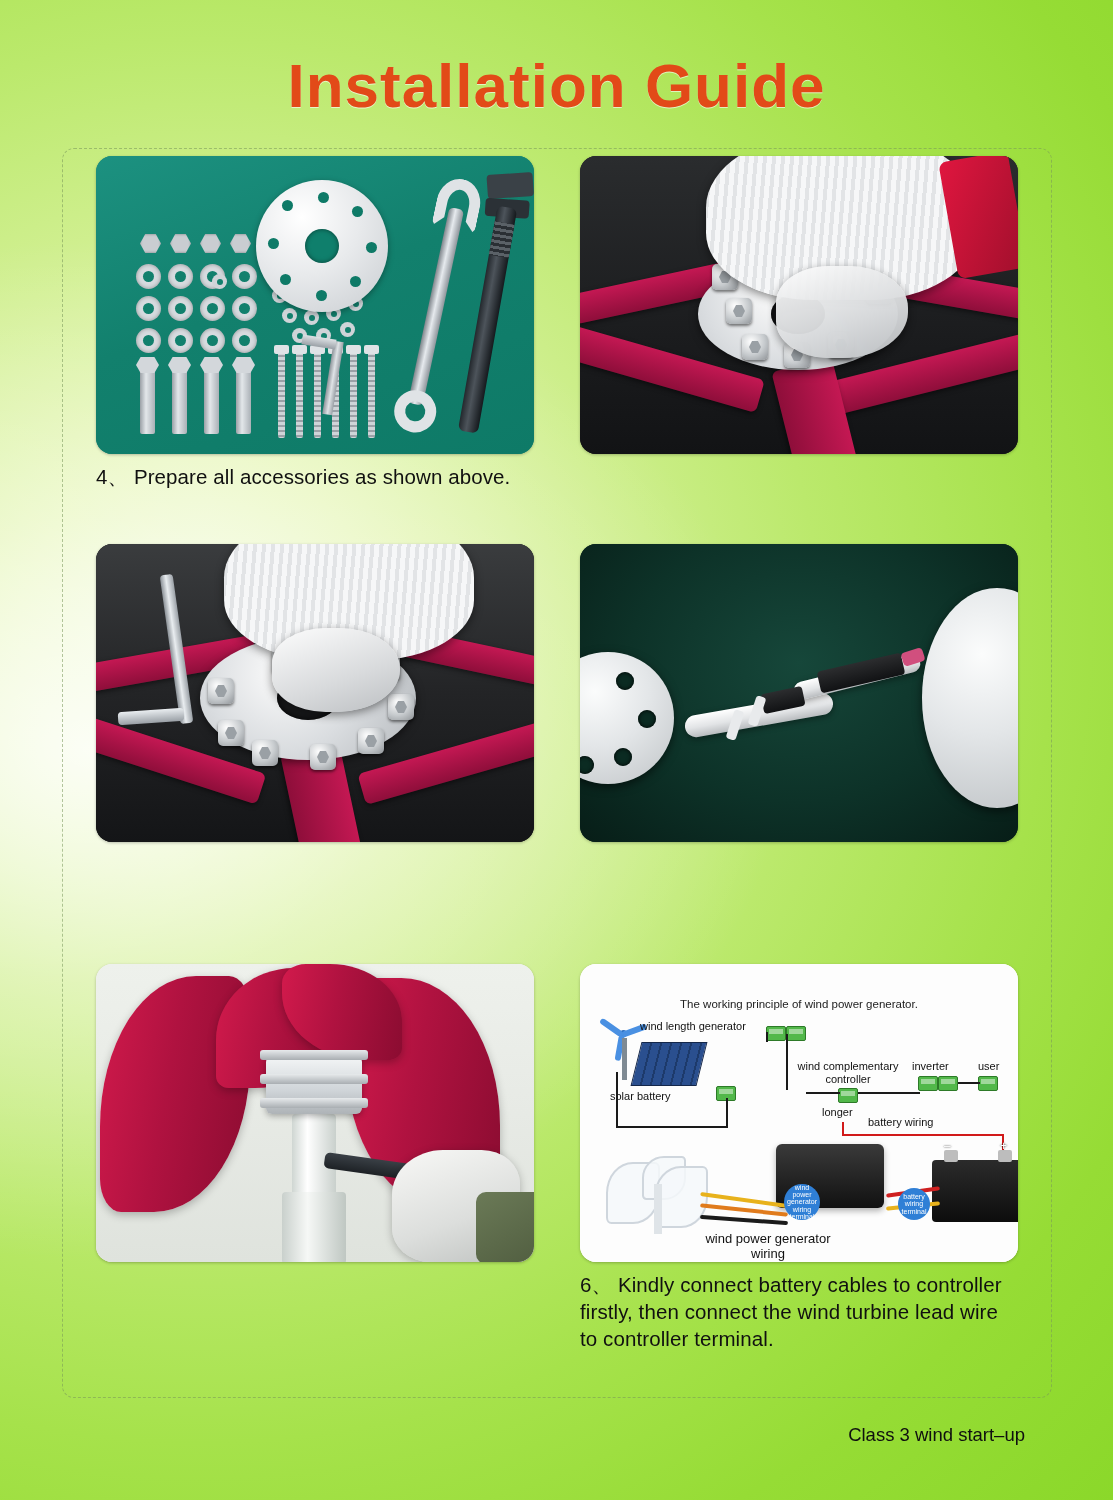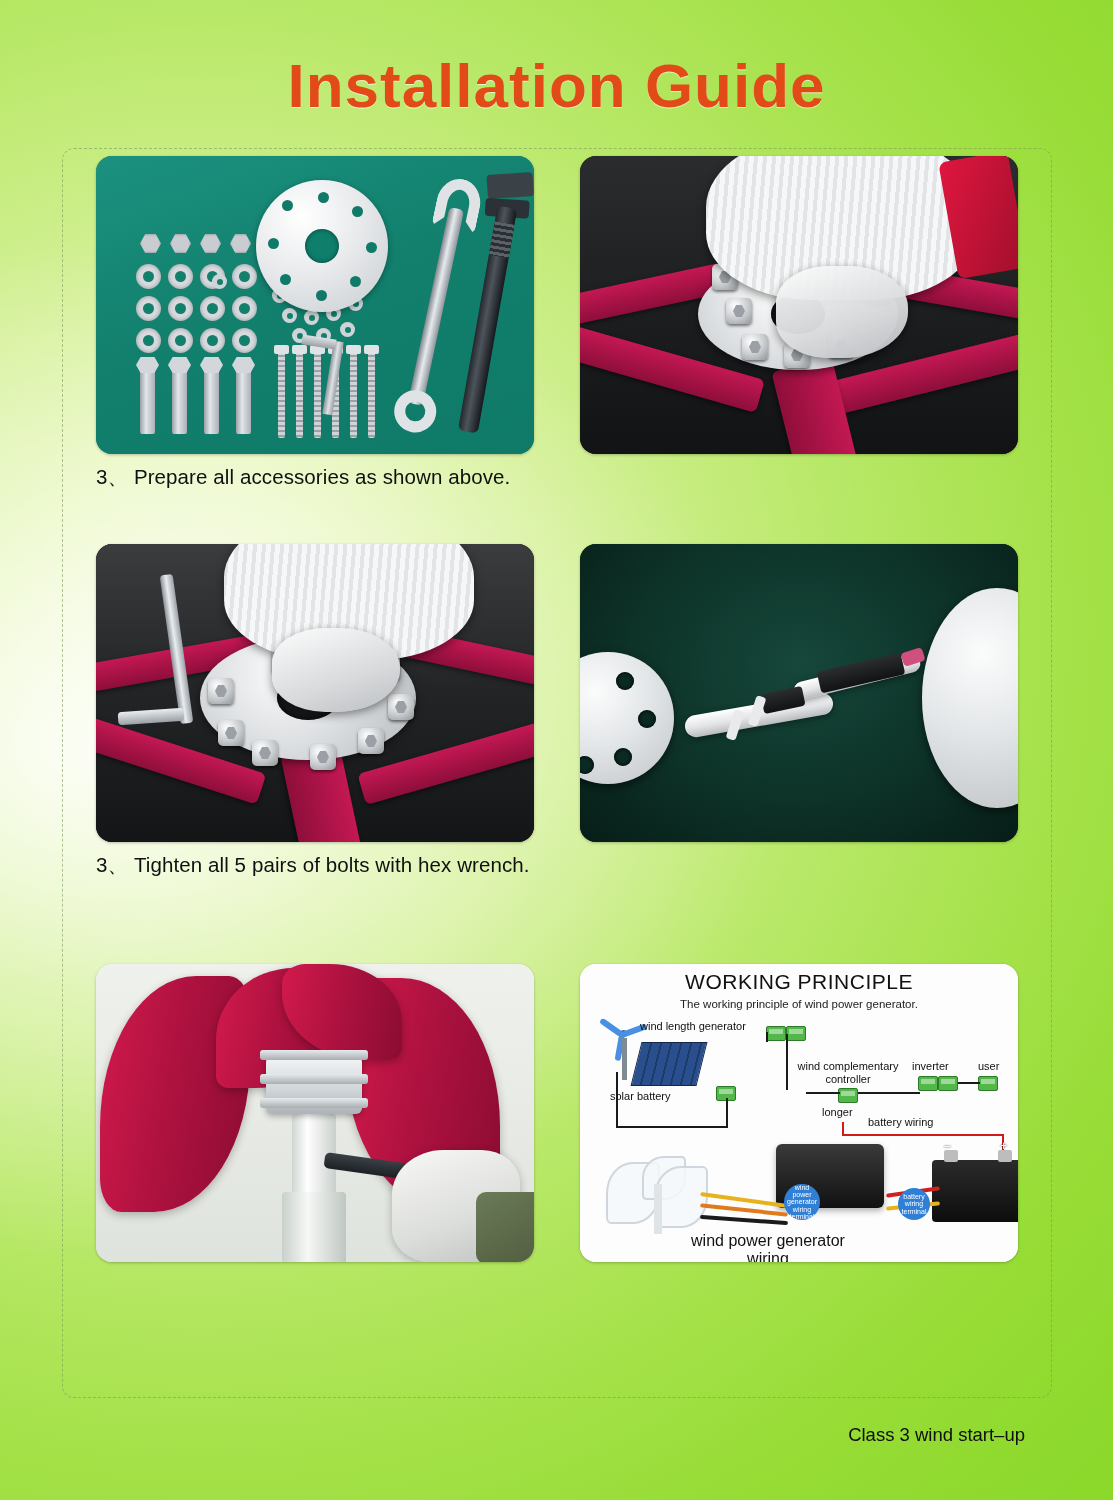--- a/index.html
+++ b/index.html
@@ -174,21 +174,21 @@
   .ctrlbox { position:absolute; background: linear-gradient(180deg,#3a3a3a,#111); border-radius:6px; box-shadow:0 3px 6px rgba(0,0,0,.3);}
   .battbox { position:absolute; background: linear-gradient(180deg,#2b2b2b,#0d0d0d); border-radius:4px; }
   .vawt { position:absolute; }
   .vawt .b { position:absolute; border:2px solid #cfd6dd; background: rgba(245,248,250,.85); border-radius: 50% 10% 50% 10%; }
   .wire-y { position:absolute; background:#e8b21c; border-radius:2px;}
   .wire-o { position:absolute; background:#e07b1c; border-radius:2px;}
   .wire-r { position:absolute; background:#cf2020; border-radius:2px;}
   .wire-k { position:absolute; background:#1b1b1b; border-radius:2px;}
   .bubble { position:absolute; border-radius:50%; background:#2f7fd6; color:#fff; font-size:7px; display:flex; align-items:center; justify-content:center; text-align:center; line-height:1.05; padding:3px;}
   .bubble.alt { background:#2f7fd6; }
-  .wp-cap { position:absolute; font-size:16px; color:#111; text-align:center; line-height:1.15;}
+  .wp-cap { position:absolute; font-size:13px; color:#111; text-align:center; line-height:1.15;}
 
   .footer {
     position:absolute; right: 88px; bottom: 54px;
     font-size: 18.5px; color:#0f0f0f;
   }
 </style>
 </head>
 <body>
 
 <div class="page-glow"></div>
@@ -290,21 +290,21 @@
           <div class="ring"></div>
       </div>
 
       <div class="wrench-adj">
         <div class="jaw1"></div>
           <div class="jaw2"></div>
           <div class="body"></div>
           <div class="knurl"></div>
       </div>
     </div>
-    <div class="caption">3、 Prepare all accessories as shown above.</div>
+    <div class="caption">4、 Prepare all accessories as shown above.</div>
   </div>
 
   <div class="step col-right" style="top:8px;">
     <div class="photo p2">
       <div class="bg"></div>
       <div class="blade" style="left:-10px;top:120px;width:180px;height:30px;transform:rotate(-12deg);"></div>
       <div class="blade" style="left:-16px;top:196px;width:200px;height:34px;transform:rotate(16deg);"></div>
       <div class="blade" style="left:258px;top:118px;width:200px;height:30px;transform:rotate(10deg);"></div>
       <div class="blade" style="left:250px;top:200px;width:210px;height:34px;transform:rotate(-14deg);"></div>
       <div class="blade" style="left:176px;top:236px;width:120px;height:62px;transform:rotate(76deg);"></div>
@@ -351,21 +351,20 @@
       <div class="boltcap" style="left:112px;top:134px;"></div>
 
       <div class="hexwrench" style="left:74px;top:30px;">
         <div class="long" style="left:0;top:0;transform:rotate(-8deg);"></div>
         <div class="short" style="left:-52px;top:136px;transform:rotate(-4deg);"></div>
       </div>
 
       <div class="glove knit" style="left:128px;top:-34px;width:250px;height:150px;"></div>
       <div class="glove" style="left:176px;top:84px;width:128px;height:84px;border-radius:42% 48% 50% 42%;"></div>
     </div>
-    <div class="caption">3、 Tighten all 5 pairs of bolts with hex wrench.</div>
   </div>
 
   <div class="step col-right" style="top:396px;">
     <div class="photo p4">
       <div class="bg"></div>
 
       <div class="flange" style="left:-38px;top:108px;width:132px;height:132px;">
         <div class="fh" style="left:74px;top:20px;"></div>
         <div class="fh" style="left:96px;top:58px;"></div>
         <div class="fh" style="left:72px;top:96px;"></div>
@@ -400,21 +399,20 @@
       <div class="genring" style="top:134px;"></div>
       <div class="tool5"></div>
       <div class="hand5"></div>
       <div class="sleeve5"></div>
     </div>
   </div>
 
   <div class="step col-right" style="top:816px;">
     <div class="photo p6">
       <div class="bg"></div>
-      <div class="wp-title">WORKING PRINCIPLE</div>
       <div class="wp-sub">The working principle of wind power generator.</div>
 
       <div class="turbine" style="left:22px;top:48px;width:58px;height:58px;">
         <div class="hub"></div>
         <div class="bl" style="transform:rotate(-20deg);"></div>
         <div class="bl" style="transform:rotate(100deg);"></div>
         <div class="bl" style="transform:rotate(215deg);"></div>
         <div style="position:absolute;left:20px;top:26px;width:5px;height:42px;background:#7f8a93;"></div>
       </div>
       <div class="wp-lbl" style="left:60px;top:56px;width:140px;">wind length generator</div>
@@ -468,17 +466,18 @@
       <div class="wire-o" style="left:120px;top:244px;width:88px;height:4px;transform:rotate(6deg);"></div>
       <div class="wire-k" style="left:120px;top:254px;width:88px;height:4px;transform:rotate(4deg);"></div>
       <div class="wire-r" style="left:306px;top:226px;width:54px;height:4px;transform:rotate(-8deg);"></div>
       <div class="wire-y" style="left:306px;top:240px;width:54px;height:4px;transform:rotate(-6deg);"></div>
 
       <div class="bubble" style="left:204px;top:220px;width:36px;height:36px;">wind power generator wiring terminal</div>
       <div class="bubble alt" style="left:318px;top:224px;width:32px;height:32px;">battery wiring terminal</div>
 
       <div class="wp-cap" style="left:108px;top:268px;width:160px;">wind power generator wiring</div>
     </div>
+    <div class="caption">6、 Kindly connect battery cables to controller firstly, then connect the wind turbine lead wire to controller terminal.</div>
   </div>
 
 </div>
 
 <div class="footer">Class 3 wind start–up</div>
 
 </body></html>

